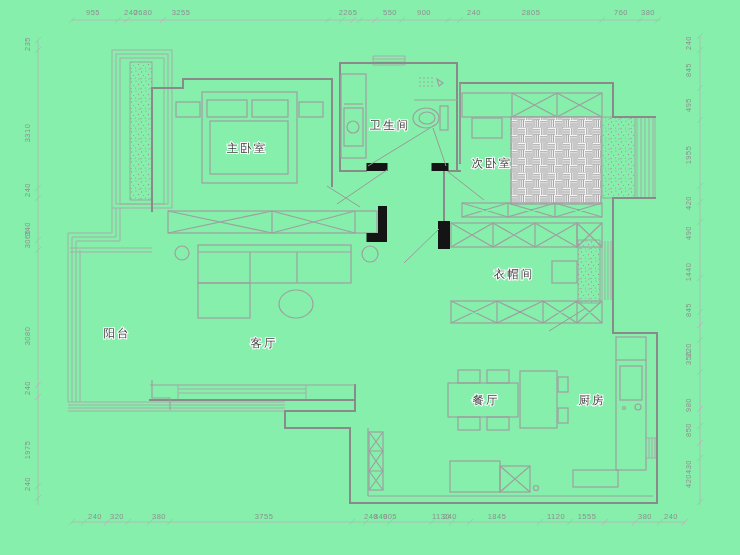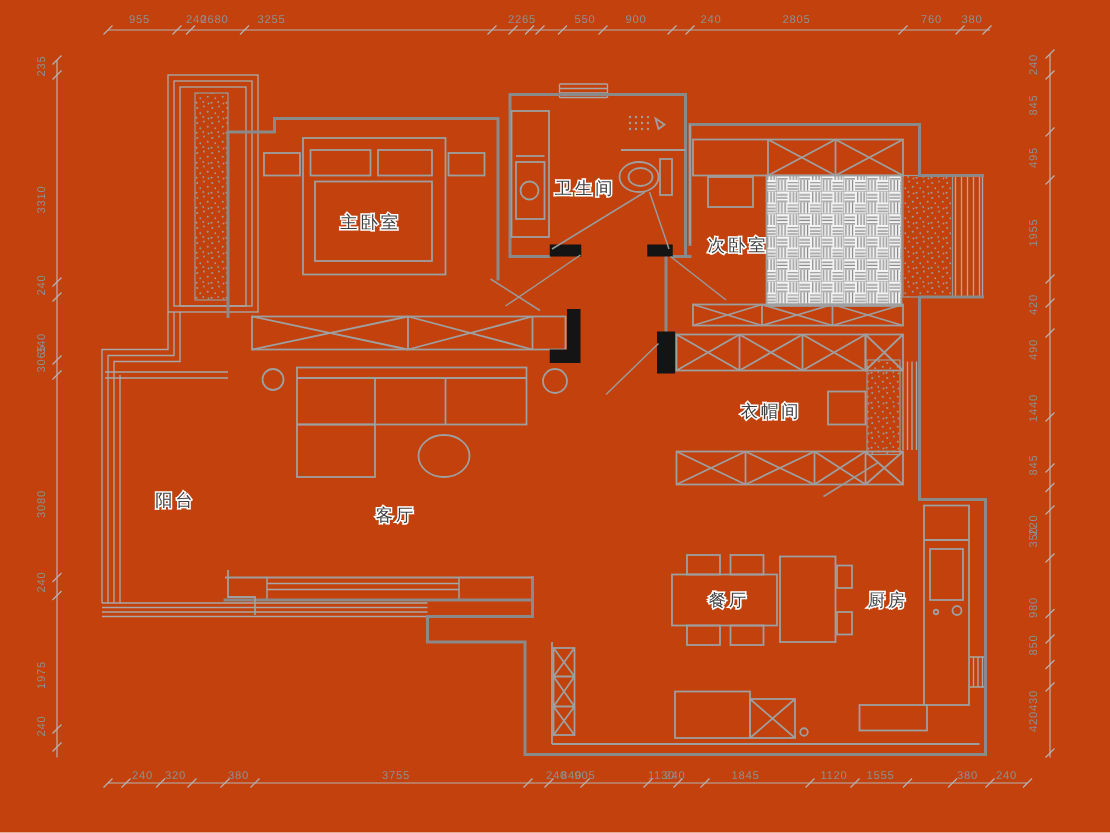--- a/index.html
+++ b/index.html
@@ -1,16 +1,16 @@
 <!DOCTYPE html>
 <html><head>
 <meta charset="utf-8">
 <style>
   html,body{margin:0;padding:0;background:#ffffff;}
-  .stage{width:740px;height:555px;background:#c2410c;position:relative;font-family:"Liberation Sans",sans-serif;}
+  .stage{width:740px;height:555px;background:#86efac;position:relative;font-family:"Liberation Sans",sans-serif;}
   svg{display:block;}
   text{font-family:"Liberation Sans","DejaVu Sans",sans-serif;}
   .dim{font-size:7.5px;fill:#8f8f8f;letter-spacing:0.5px;}
   .room{font-size:11.5px;fill:#3f3f3f;letter-spacing:2px;paint-order:stroke;stroke:#ffffff;stroke-width:2px;}
 </style>
 </head>
 <body>
 
 <div class="stage">
 <svg width="740" height="555" viewBox="0 0 740 555">

